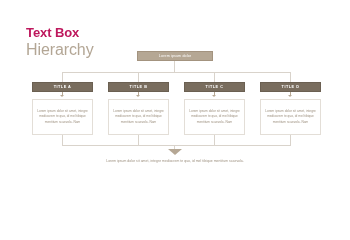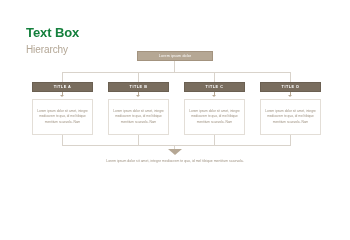--- a/index.html
+++ b/index.html
@@ -23,26 +23,26 @@
 
   
   .heading {
     position: absolute;
     left: 26px;
     top: 25px;
   }
   .heading-title {
     font-size: 13px;
     font-weight: bold;
-    color: #15803d;
+    color: #be185d;
     line-height: 15px;
     letter-spacing: -0.1px;
   }
   .heading-sub {
-    font-size: 10px;
+    font-size: 16px;
     font-weight: normal;
     color: #b3a695;
     line-height: 15px;
     margin-top: 2px;
     letter-spacing: -0.1px;
   }
 
   
   #diagram {
     position: absolute;

